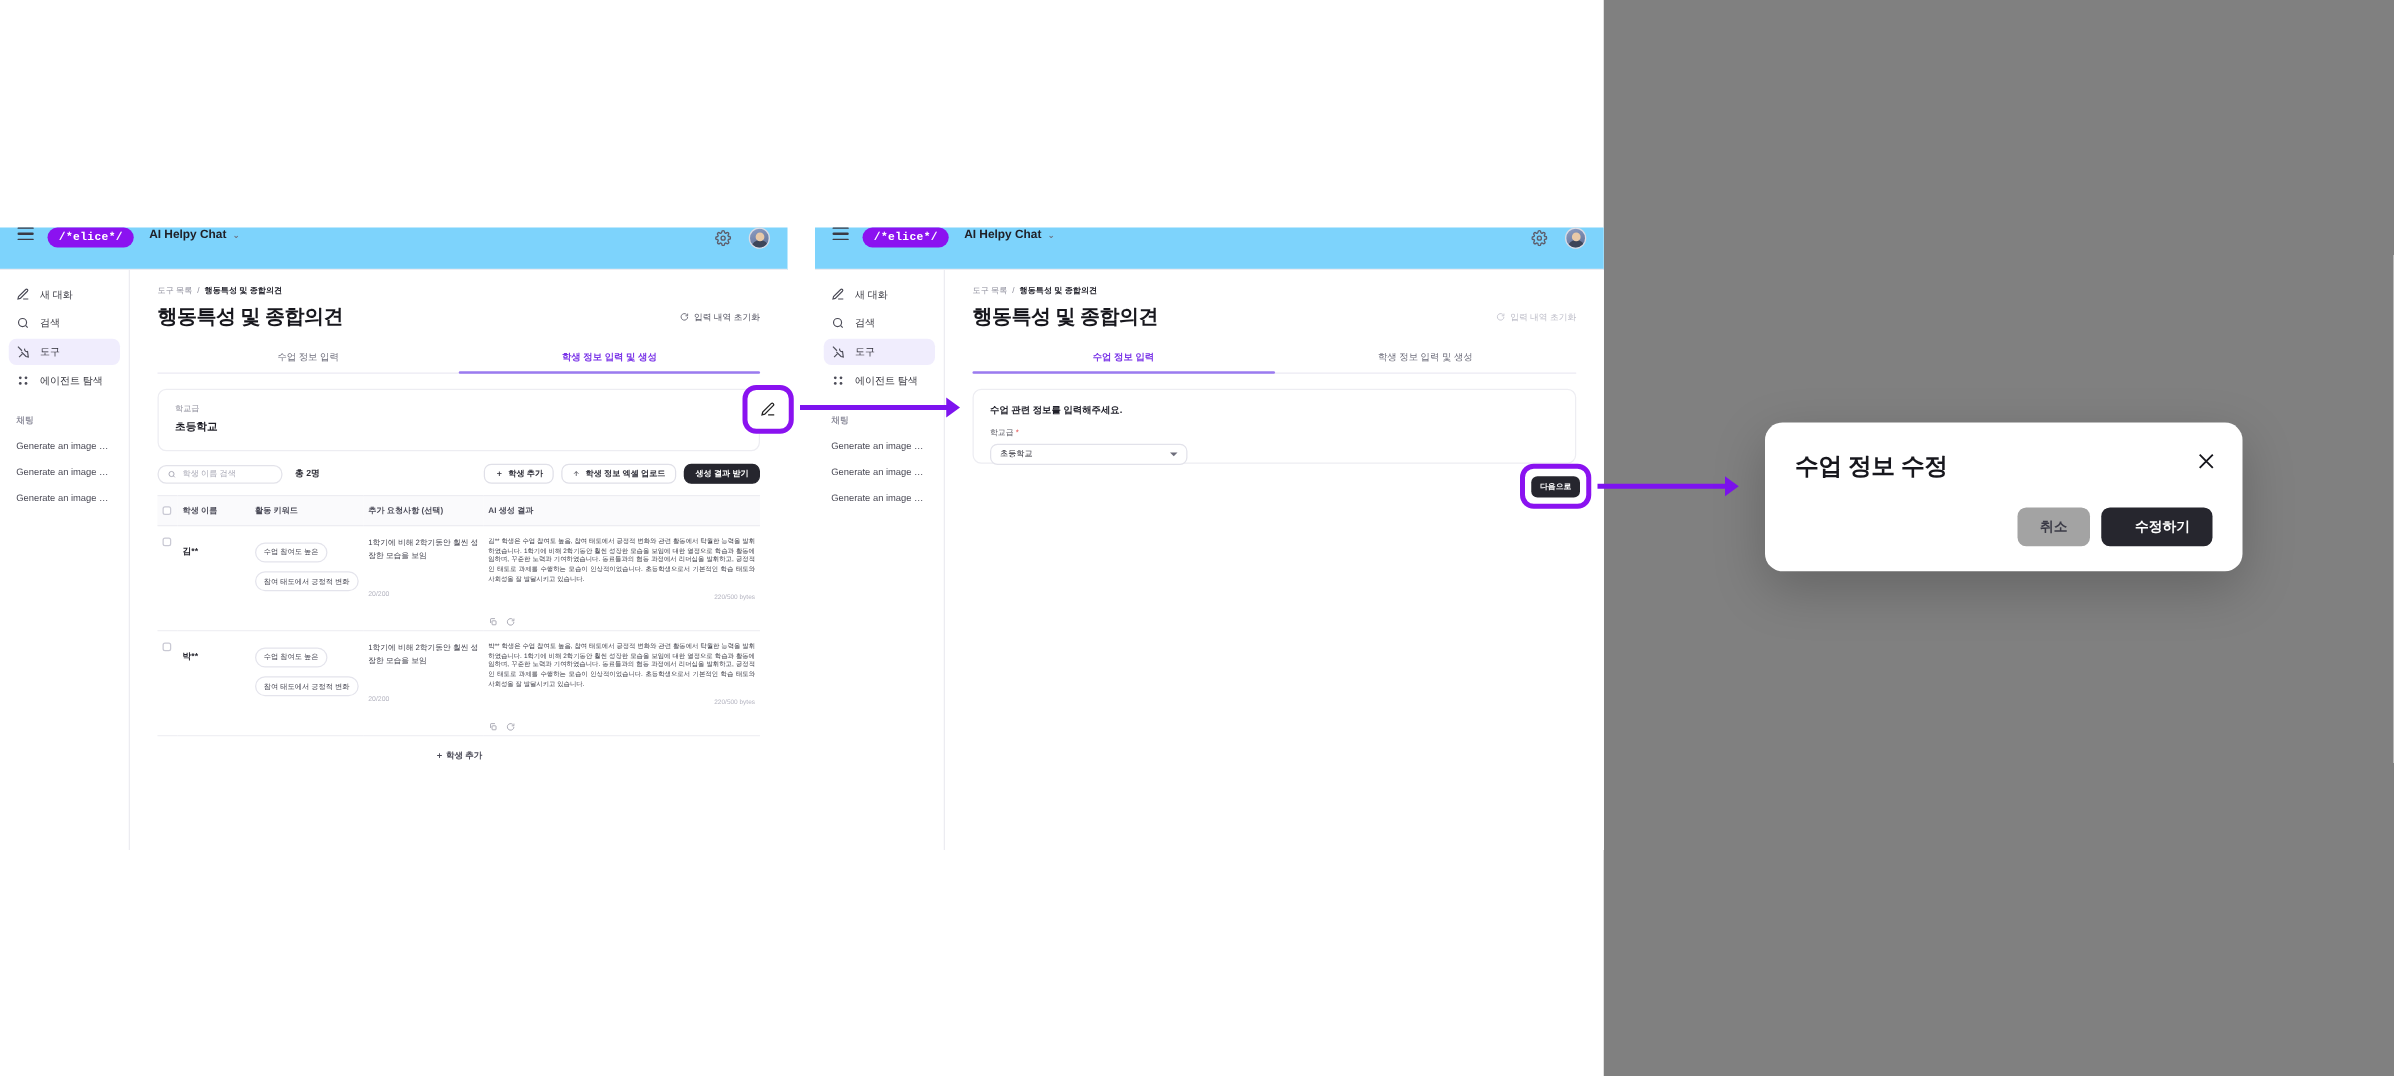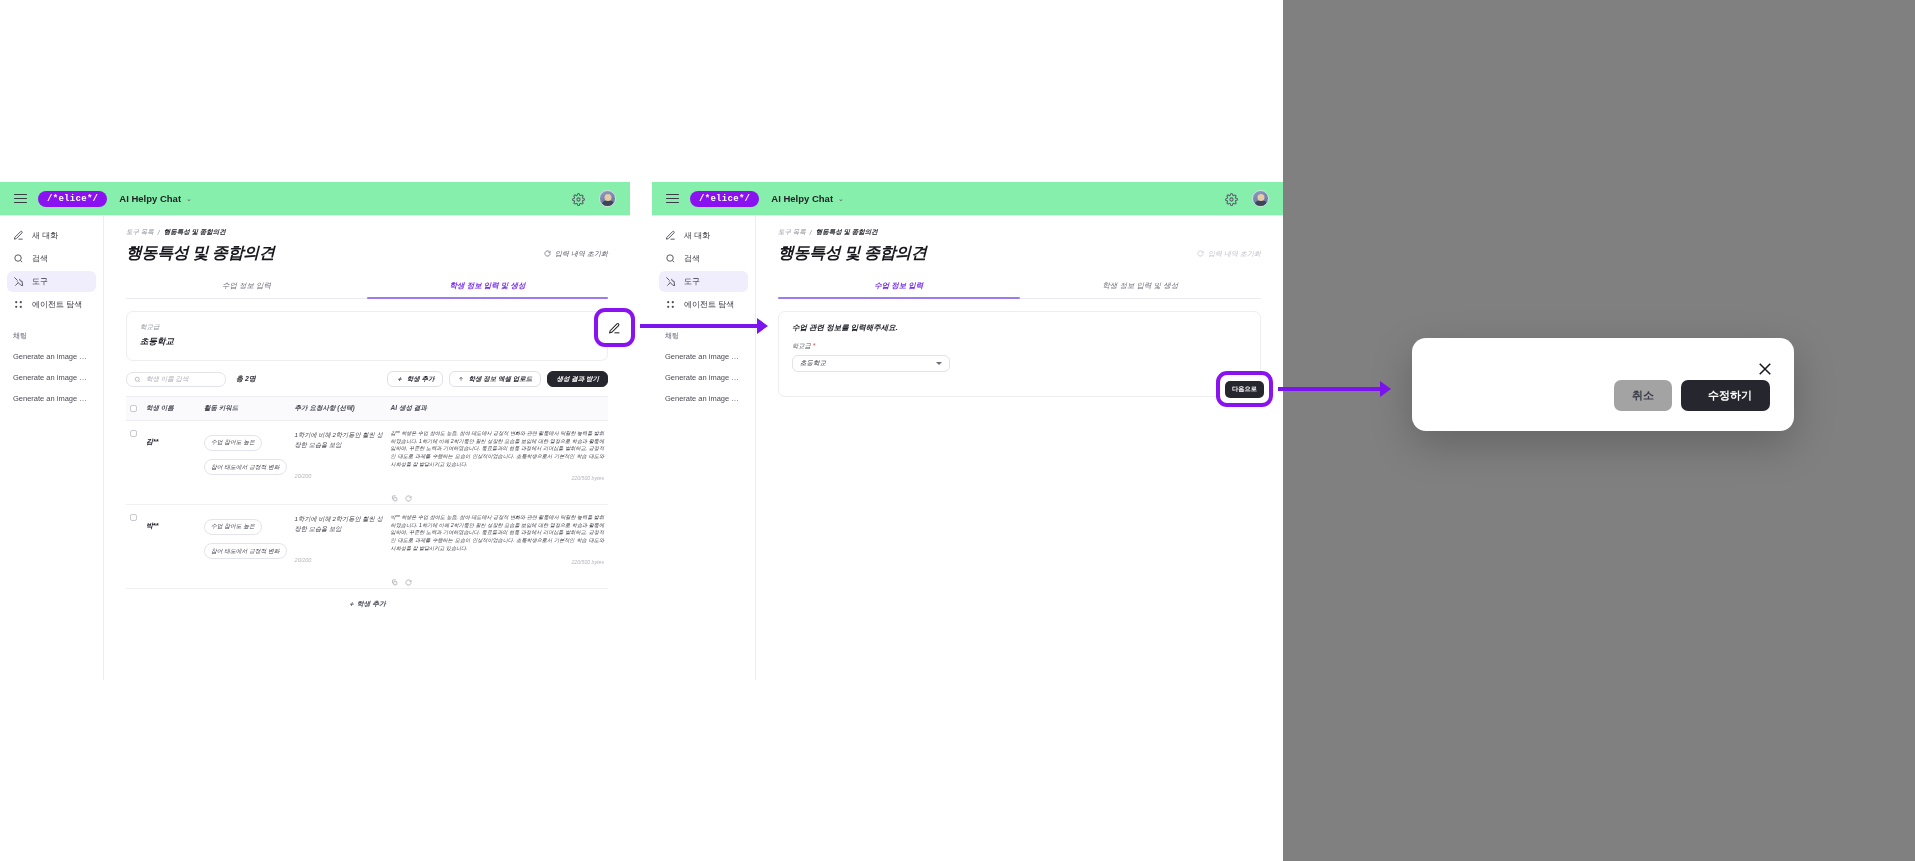--- a/index.html
+++ b/index.html
@@ -10,21 +10,21 @@
     font-family:"Liberation Sans","DejaVu Sans",sans-serif;
     color:#1a1a1e;
     overflow:hidden;
     position:relative;
   }
   .stage { position:absolute; inset:0; }
   .grey-right { position:absolute; left:1283px; top:0; width:632px; height:861px; background:#808080; }
 
   
   .app { position:absolute; background:#fff; }
-  .topbar { height:34px; display:flex; align-items:center; padding:0 14px; border-bottom:1px solid #ececf1; background:#86efac; }
+  .topbar { height:34px; display:flex; align-items:flex-start; padding:0 14px; border-bottom:1px solid #ececf1; background:#7dd3fc; }
   .hamburger { width:13px; height:10px; display:flex; flex-direction:column; justify-content:space-between; margin-right:11px; cursor:pointer; }
   .hamburger i { display:block; height:1.4px; background:#3a3a44; border-radius:1px; }
   .logo {
     background:#8b12f0; color:#fff; border-radius:10px;
     font-size:9px; letter-spacing:.3px; font-weight:700;
     padding:3px 9px; font-family:"Liberation Mono","DejaVu Sans Mono",monospace;
     display:inline-block;
   }
   .brand { margin-left:12px; font-size:9.5px; font-weight:700; color:#202027; display:flex; align-items:center; gap:5px; }
   .caret { font-size:7px; color:#6c6c7a; }
@@ -36,21 +36,21 @@
 
   .body-row { display:flex; height:calc(100% - 34px); }
   .sidebar { width:104px; border-right:1px solid #ececf1; padding:9px 7px 0 7px; background:#fff; flex-shrink:0; }
   .nav-item { display:flex; align-items:flex-end; gap:8px; padding:5px 6px; border-radius:6px; font-size:8px; color:#34343d; cursor:pointer; margin-bottom:2px; }
   .nav-item.active { background:#f0edfd; color:#2b2b35; }
   .nav-ico { width:11px; height:11px; flex-shrink:0; color:#4b4b57; display:flex; align-items:center; justify-content:center; }
   .nav-ico svg { width:11px; height:11px; display:block; }
   .side-section { font-size:7px; color:#90909e; padding:14px 6px 5px; font-weight:600; }
   .chat-item { font-size:7.5px; color:#4a4a56; padding:6px; border-radius:6px; cursor:pointer; white-space:nowrap; overflow:hidden; text-overflow:ellipsis; }
 
-  .main { flex:1; padding:12px 22px 0 22px; background:#fff; overflow:hidden;font-style:italic; }
+  .main { flex:1; padding:12px 22px 0 22px; background:#fff; overflow:hidden; }
   .crumb { font-size:6.5px; color:#8a8a98; margin-bottom:6px; display:flex; gap:4px; align-items:center; }
   .crumb b { color:#272730; font-weight:700; }
   .title-row { display:flex; align-items:center; }
   h1.page-title { font-size:16px; margin:0; font-weight:800; letter-spacing:-.4px; color:#17171d; }
   .reset-btn { margin-left:auto; font-size:7px; color:#51515f; display:flex; align-items:center; gap:4px; cursor:pointer; }
   .reset-btn.muted { color:#bdbdc8; }
   .tabs { display:flex; margin-top:11px; border-bottom:1px solid #eceaf3; }
   .tab { flex:1; text-align:center; font-size:7.5px; padding:6px 0 7px; color:#6b6b79; cursor:pointer; position:relative; }
   .tab.active { color:#7a34e8; font-weight:700; }
   .tab.active::after { content:""; position:absolute; left:0; right:0; bottom:-1px; height:2px; background:#9b7bf0; border-radius:2px; }
@@ -441,21 +441,21 @@
                 <path d="M21 3v6h-6"></path>
               </svg>
             <span>입력 내역 초기화</span>
           </div>
         </div>
         <div class="tabs">
           <div class="tab active">수업 정보 입력</div>
           <div class="tab">학생 정보 입력 및 생성</div>
         </div>
 
-        <div class="card" style="height:86px;">
+        <div class="card" style="height:60px;">
           <div class="form-card">
             <div class="form-head">수업 관련 정보를 입력해주세요.</div>
             <div class="form-label">
               <span>학교급</span>
               <span class="req-star">*</span>
             </div>
             <div class="select">
               <span>초등학교</span>
               <span class="sel-caret"></span>
             </div>
@@ -474,20 +474,21 @@
     </span>
   </div>
   <div class="arrow" style="left:640px; top:324px; width:125px;"></div>
 
   <div class="hl-box hl-round" style="left:1216px; top:371px; width:57px; height:36px;">
     <span class="next-pill">다음으로</span>
   </div>
   <div class="arrow" style="left:1278px; top:387px; width:110px;"></div>
 
   <div class="modal">
+    <h2 class="modal-title">수업 정보 수정</h2>
     <span class="modal-x">
       <svg viewBox="0 0 24 24" fill="none" stroke="currentColor" stroke-width="2">
           <path d="M5 5l14 14M19 5L5 19"></path>
         </svg>
     </span>
     <div class="modal-actions">
       <div class="m-btn m-cancel">취소</div>
       <div class="m-btn m-confirm">수정하기</div>
     </div>
   </div>

